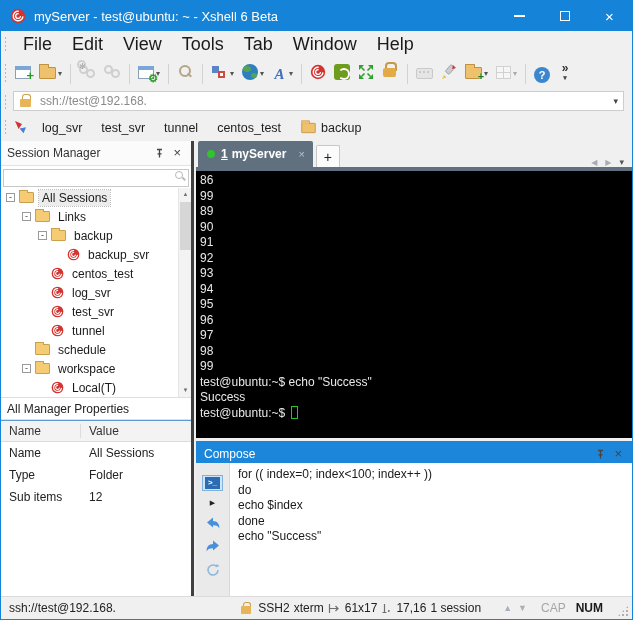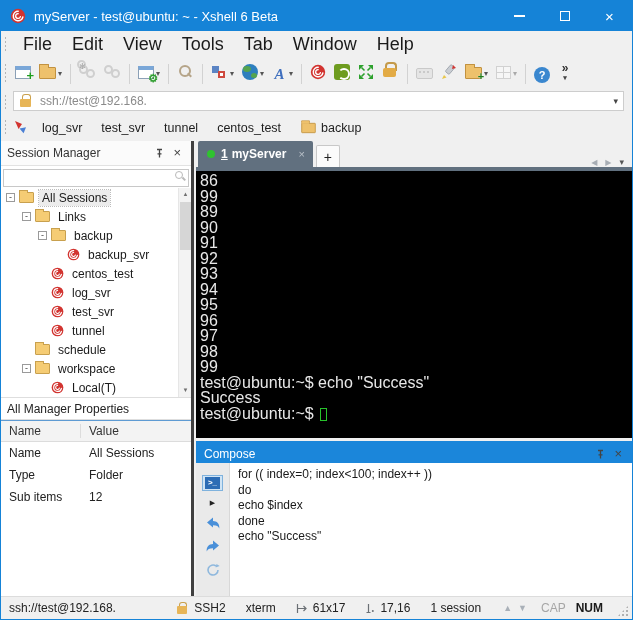--- a/index.html
+++ b/index.html
@@ -145,21 +145,21 @@
   .tab-close{color:#b9c1c9;font-size:11px;margin-left:12px;}
   #tab-new{width:24px;height:22px;background:#fbfbfb;border:1px solid #c8c8c8;border-bottom:none;
       margin-left:3px;display:flex;align-items:center;justify-content:center;border-radius:2px 2px 0 0;}
   #tab-new::before{content:"+";font-size:14px;color:#222;}
   #tab-nav{margin-left:auto;display:flex;align-items:center;gap:8px;padding-right:8px;color:#a7adb4;}
   #tab-nav .tn{font-size:8px;}
   #tab-nav .tn-caret{font-size:9px;color:#555;}
   #tab-strip{position:absolute;left:0;right:0;top:26px;height:4px;background:#61707f;}
 
   #terminal{position:absolute;left:0;right:0;top:30px;height:267px;background:#000;
-      font-family:"DejaVu Sans Mono",monospace;font-size:16px;color:#e8e8e8;
+      font-family:"DejaVu Sans Mono",monospace;font-size:12px;color:#e8e8e8;
       padding:2px 0 0 4px;line-height:15.5px;overflow:hidden;}
   .term-line{white-space:pre;}
   #cursor{display:inline-block;width:7px;height:13px;border:1px solid #27c32b;vertical-align:-2px;margin-left:2px;}
 
   #h-split{position:absolute;left:0;right:0;top:297px;height:3px;background:#f0f0f0;}
 
   #compose{position:absolute;left:0;right:0;top:300px;bottom:0;background:#fff;}
   #compose-header{position:absolute;left:0;right:0;top:0;height:26px;background:#1b86da;color:#fff;
       display:flex;align-items:center;padding:0 6px 0 8px;}
   #compose-header .cp-title{font-size:12px;flex:1;}
@@ -173,21 +173,21 @@
   .fwd{transform:scaleX(-1);}
   .hist{margin-top:10px;display:flex;}
   #compose-text{position:absolute;left:34px;right:0;top:22px;bottom:0;background:#fff;
       padding:4px 8px;font-size:12px;color:#1a1a1a;line-height:15.5px;}
   .cp-line{white-space:pre;}
 
   
   #statusbar{position:absolute;left:0;right:0;bottom:0;height:23px;background:#f0f0f0;
       border-top:1px solid #dcdcdc;display:flex;align-items:center;font-size:12px;color:#222;}
   #sb-url{margin-left:8px;}
-  #sb-mid{margin-left:auto;display:flex;align-items:center;gap:20px;}
+  #sb-mid{margin-left:auto;display:flex;align-items:center;gap:4px;}
   .sb-item{display:flex;align-items:center;gap:5px;}
   .sb-lock{position:relative;width:12px;height:11px;}
   .sb-lock::before{content:"";position:absolute;left:2px;top:-1px;width:6px;height:5px;
       border:1.5px solid #caa14f;border-bottom:none;border-radius:3px 3px 0 0;}
   .sb-lock::after{content:"";position:absolute;left:0;top:3px;width:10px;height:8px;background:#e7b557;border-radius:1px;}
   #sb-arrows{display:flex;gap:6px;margin:0 14px 0 22px;color:#a9b0b8;font-size:9px;}
   #sb-cap{color:#a6a6a6;margin-right:10px;}
   #sb-num{color:#1a1a1a;font-weight:bold;margin-right:14px;}
   #sb-grip{width:12px;height:12px;margin:6px 3px 0 0;
       background-image:radial-gradient(#b0b0b0 40%,transparent 42%);background-size:4px 4px;

